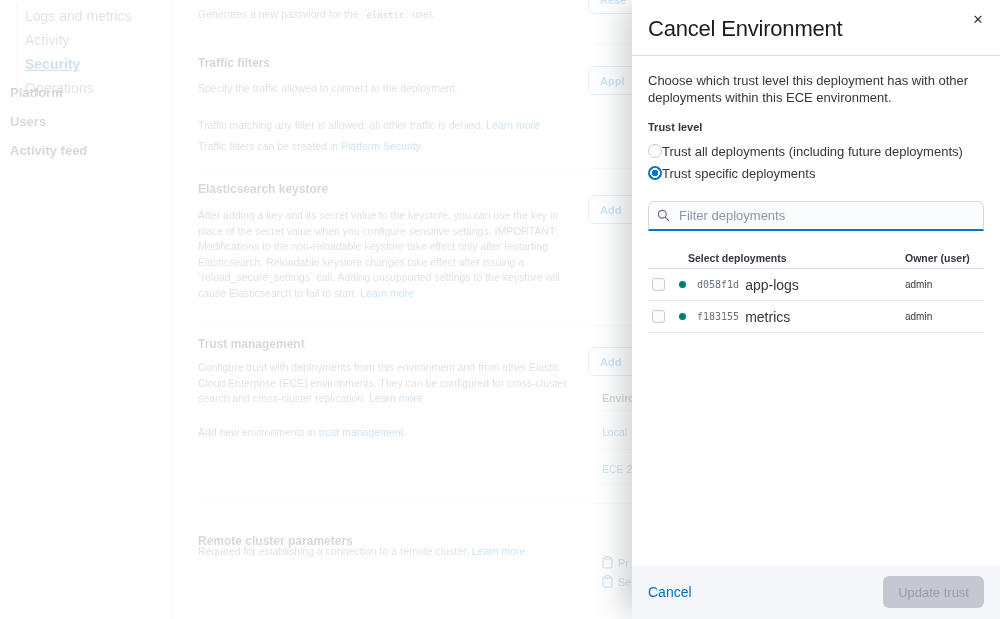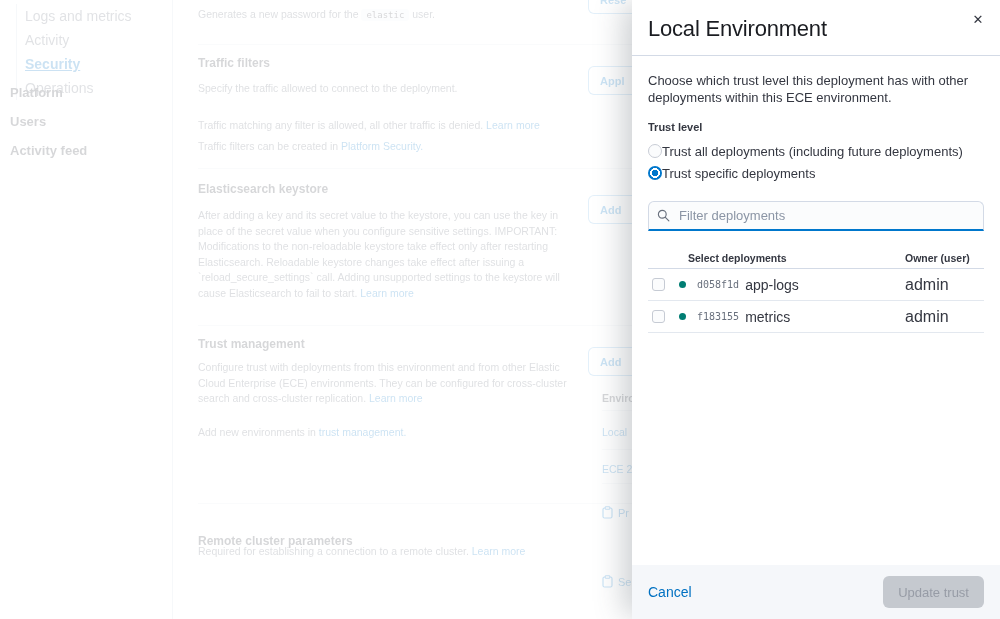--- a/index.html
+++ b/index.html
@@ -65,21 +65,21 @@
   .dep-table { margin-top:21px; position:relative; }
   .thead { position:relative; height:17px; border-bottom:1px solid #D3DAE6; }
   .th1 { position:absolute; left:40px; top:0; font-size:10.5px; font-weight:700; color:#343741; }
   .th2 { position:absolute; left:257px; top:0; font-size:10.5px; font-weight:700; color:#343741; }
   .trow { position:relative; height:32px; border-bottom:1px solid #E3E8EF; display:flex; align-items:center; }
   .cbx { width:13px; height:13px; border:1px solid #C6CBD4; border-radius:3px; background:#FBFCFD;
     margin-left:4px; flex:0 0 13px; cursor:pointer; }
   .health-dot { width:7px; height:7px; border-radius:50%; margin-left:14px; flex:0 0 7px; }
   .dep-id { margin-left:11px; font-family:"DejaVu Sans Mono",monospace; font-size:10px; color:#69707D; }
   .dep-name { margin-left:6px; font-size:14px; color:#343741; }
-  .dep-owner { position:absolute; left:257px; font-size:16px; color:#343741; }
+  .dep-owner { position:absolute; left:257px; font-size:10px; color:#343741; }
 
   .fly-footer { position:absolute; left:0; right:0; bottom:0; height:54px; background:#F5F7FA;
     display:flex; align-items:center; justify-content:space-between; padding:0 16px; }
   .cancel-link { font-size:14px; color:#0071C2; text-decoration:none; cursor:pointer; background:none; border:none; font-family:inherit; }
   .submit-btn { height:32px; padding:0 15px; border:none; border-radius:6px; background:#C5C9CF;
     color:#979CA6; font-size:13px; font-weight:500; font-family:inherit; cursor:not-allowed; }
 </style>
 </head>
 <body>
 
@@ -130,41 +130,41 @@
     <button class="ghost-btn" style="top:195px;">Add</button>
     <button class="ghost-btn" style="top:347px;">Add</button>
 
     <div class="mini" style="top:392px; font-weight:700; color:#343741;">Environ</div>
     <div class="mini-hr" style="top:410px;"></div>
     <a class="mini lnk" style="top:426px;">Local</a>
     <div class="mini-hr" style="top:449px;"></div>
     <a class="mini lnk" style="top:463px;">ECE 2</a>
     <div class="mini-hr" style="top:483px;"></div>
 
-    <div class="copy-row" style="top:506px;">
+    <div class="copy-row" style="top:556px;">
       <svg class="icn" width="11" height="13" viewBox="0 0 11 13">
           <rect x="1" y="2" width="9" height="10" rx="1.5" fill="none" stroke="#0077CC" stroke-width="1.2"></rect>
           <rect x="3.2" y="0.8" width="4.6" height="2.4" rx="0.8" fill="#fff" stroke="#0077CC" stroke-width="1.1"></rect>
         </svg>
       <span>Pr</span>
     </div>
     <div class="copy-row" style="top:575px;">
       <svg class="icn" width="11" height="13" viewBox="0 0 11 13">
           <rect x="1" y="2" width="9" height="10" rx="1.5" fill="none" stroke="#0077CC" stroke-width="1.2"></rect>
           <rect x="3.2" y="0.8" width="4.6" height="2.4" rx="0.8" fill="#fff" stroke="#0077CC" stroke-width="1.1"></rect>
         </svg>
       <span>Se</span>
     </div>
   </div>
 
   <div id="overlay"></div>
 
   <aside id="flyout">
     <header class="fly-header">
-      <h1 class="fly-title">Local Environment</h1>
+      <h1 class="fly-title">Cancel Environment</h1>
       <button class="close-btn">✕</button>
     </header>
 
     <div class="fly-body">
       <p class="intro">Choose which trust level this deployment has with other deployments within this ECE environment.</p>
 
       <div class="form-label">Trust level</div>
 
       <div class="radios">
         <div class="radio-row">

